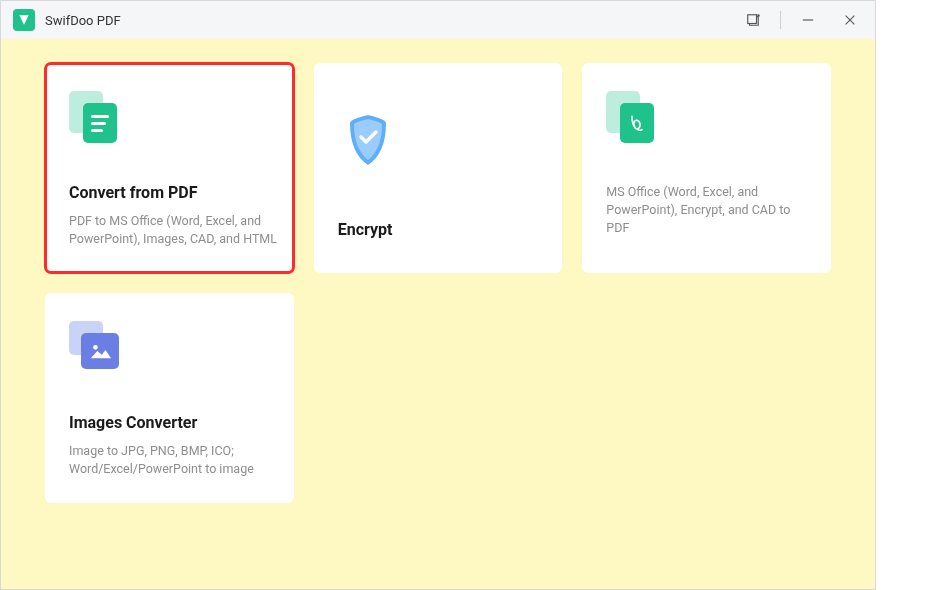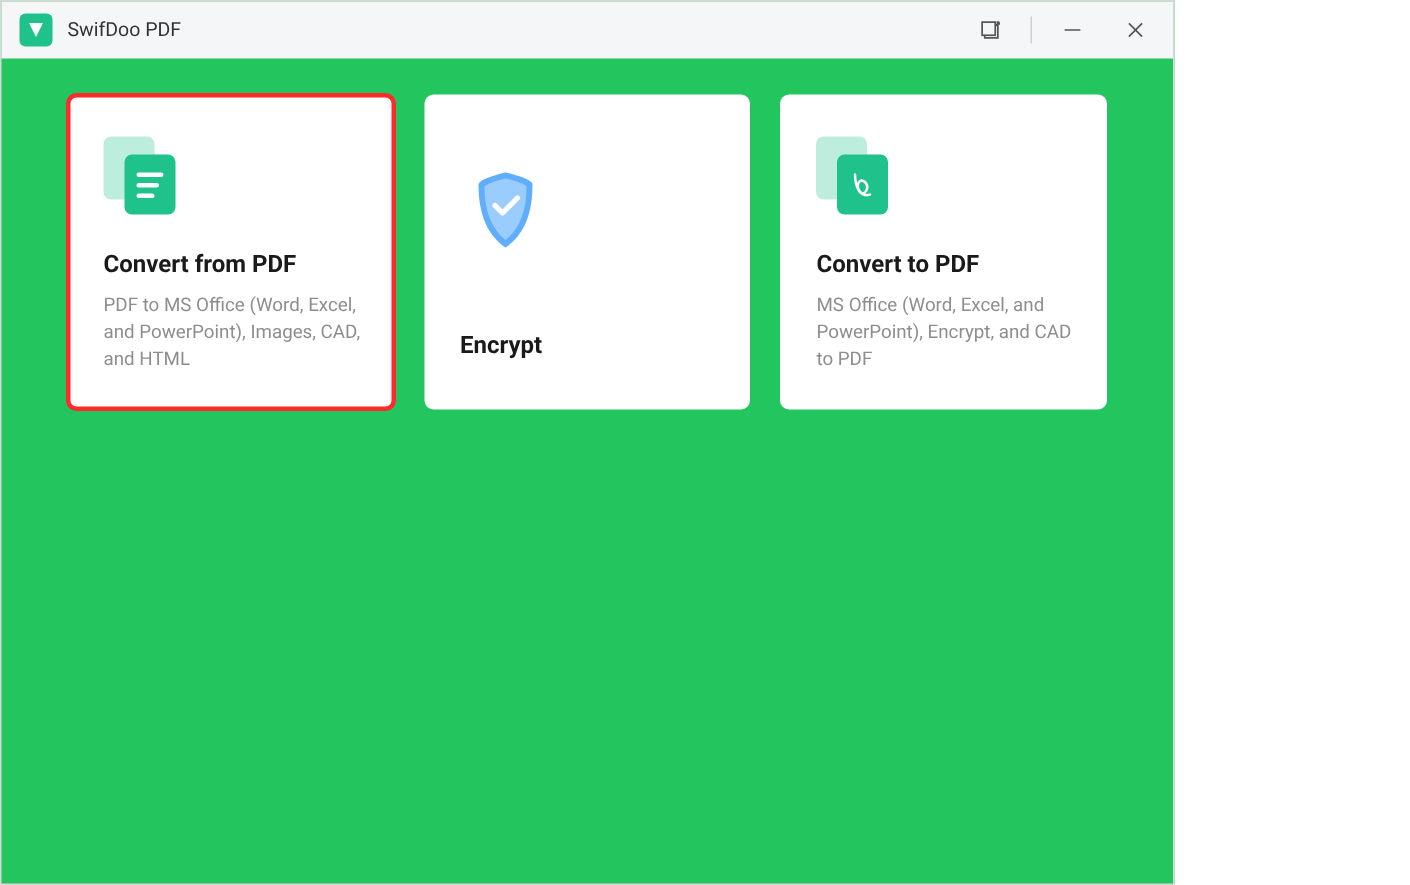--- a/index.html
+++ b/index.html
@@ -4,24 +4,24 @@
   <style>
     * { box-sizing: border-box; margin: 0; padding: 0; }
     body {
       font-family: -apple-system, BlinkMacSystemFont, "Segoe UI", Roboto, sans-serif;
       background: #ffffff;
       width: 940px;
       height: 590px;
       overflow: hidden;
     }
     .window {
-      width: 783px;
+      width: 876px;
       height: 590px;
       border: 1px solid #d8d8d8;
-      background: #22c55e;
+      background: #fef9c3;
       position: relative;
     }
     .titlebar {
       height: 38px;
       display: flex;
       align-items: center;
       justify-content: space-between;
       padding: 0 6px 0 12px;
       background: #f5f6f8;
     }
@@ -299,19 +299,31 @@
 
     <div class="card">
       <div class="card-icon icon-convert-to">
         <div class="back"></div>
         <div class="front">
           <svg viewBox="0 0 24 24" fill="none" stroke="#fff" stroke-width="2" stroke-linecap="round">
             <path d="M6 4 C6 4 6 14 10 18 C14 22 18 14 14 10 C10 6 6 12 10 18 C14 22 18 20 18 20"></path>
           </svg>
         </div>
       </div>
-      <div class="card-title">Convert to PDF</div>
       <div class="card-desc">MS Office (Word, Excel, and PowerPoint), Encrypt, and CAD to PDF</div>
     </div>
 
+    <div class="card">
+      <div class="card-icon icon-images">
+        <div class="back"></div>
+        <div class="front">
+          <svg viewBox="0 0 24 20" fill="#fff">
+            <circle cx="7" cy="6" r="2.5"></circle>
+            <path d="M2 18 L9 10 L14 14 L18 9 L24 18 Z"></path>
+          </svg>
+        </div>
+      </div>
+      <div class="card-title">Images Converter</div>
+      <div class="card-desc">Image to JPG, PNG, BMP, ICO; Word/Excel/PowerPoint to image</div>
+    </div>
 
   </div>
 </div>
 
 </body></html>

